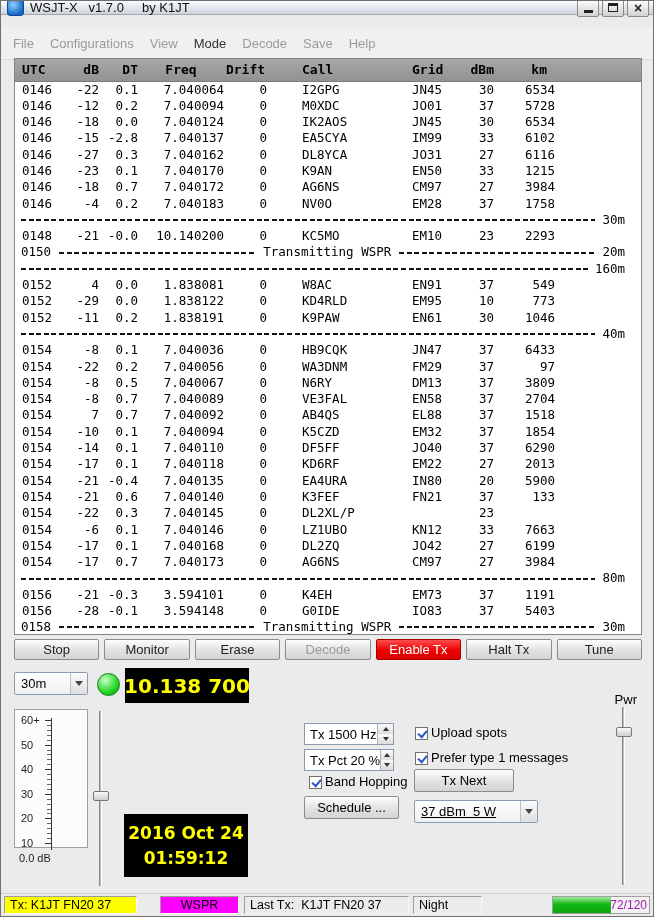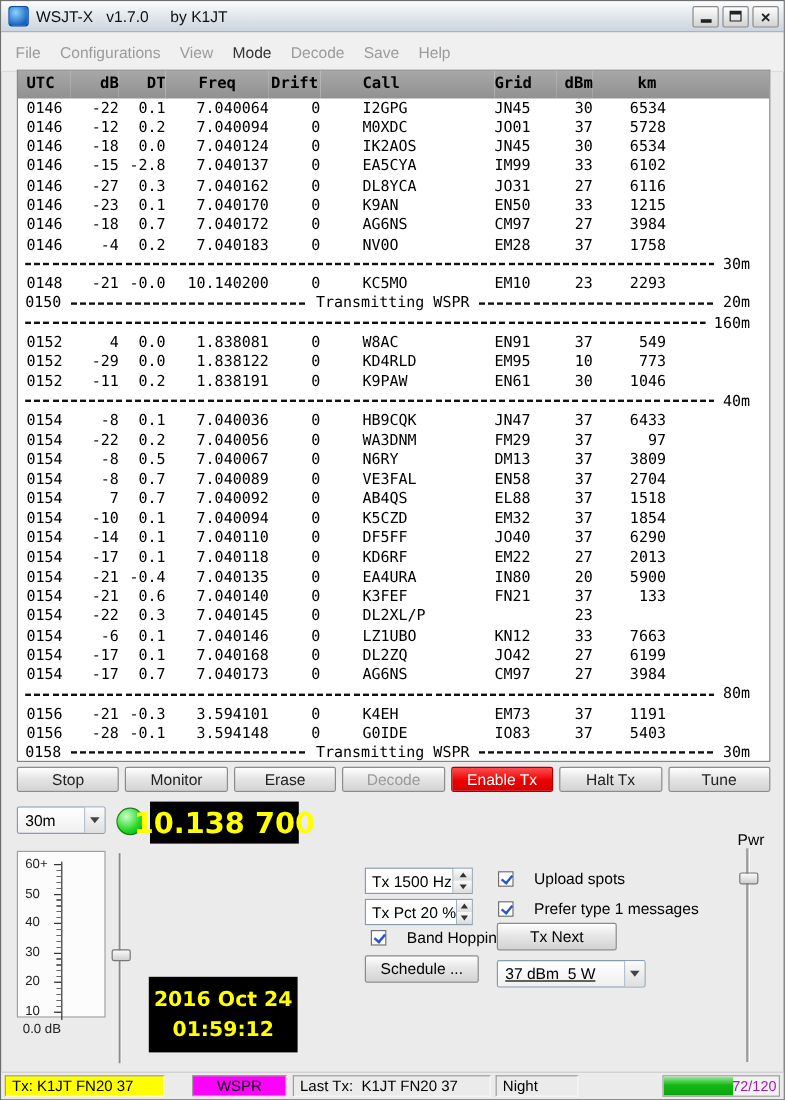--- a/index.html
+++ b/index.html
@@ -1,20 +1,20 @@
 <!DOCTYPE html>
 <html><head>
 <meta charset="utf-8">
 <style>
   * { margin:0; padding:0; box-sizing:border-box; }
   body { width:654px; height:917px; font-family:"Liberation Sans", sans-serif; font-size:13px; background:#ebebeb; }
   .window { position:relative; width:654px; height:917px; background:#ebebeb; border:1px solid #6f6f6f; overflow:hidden; }
 
   
-  .titlebar { position:absolute; top:0; left:0; width:100%; height:26px;
+  .titlebar { position:absolute; top:0; left:0; width:100%; height:14px;
     background:linear-gradient(#fbfcfd,#dde3ea 60%,#ccd4de); border-bottom:1px solid #a6a6a6;
     display:flex; align-items:center; padding:0 4px; }
   .app-icon { width:17px; height:17px; border-radius:3px; margin:0 6px 0 2px;
     background:radial-gradient(circle at 35% 30%, #8fd0ff, #1565c0 75%); border:1px solid #0d47a1; }
   .title-text { white-space:pre; color:#101010; }
   .win-buttons { margin-left:auto; display:flex; gap:3px; }
   .win-btn { width:22px; height:18px; background:linear-gradient(#fefefe,#d2d2d2); border:1px solid #8a8a8a;
     border-radius:2px; display:flex; align-items:center; justify-content:center; color:#222; }
   .glyph-min { width:9px; height:3px; background:#222; margin-top:8px; }
   .glyph-max { width:10px; height:9px; border:1px solid #222; border-top:3px solid #222; }
@@ -57,21 +57,21 @@
   
   .combo { position:absolute; height:23px; background:linear-gradient(#ffffff,#f0f0f0); border:1px solid #8a9cb2;
     border-radius:2px; display:flex; align-items:center; }
   .combo-text { flex:1; padding-left:6px; white-space:pre; }
   .combo-arrow { width:17px; height:100%; display:flex; align-items:center; justify-content:center;
     border-left:1px solid #b3c1d2; background:linear-gradient(#fbfbfb,#dfdfdf); }
   .tri-down-lg { width:0; height:0; border-left:4px solid transparent; border-right:4px solid transparent; border-top:5px solid #444; }
   .led { position:absolute; left:96px; top:672px; width:23px; height:23px; border-radius:50%;
     background:radial-gradient(circle at 35% 30%, #c9ffc9, #22d622 60%, #00a300); border:1px solid #1b7a1b; }
   .freq-display { position:absolute; left:124px; top:667px; width:124px; height:35px; background:#000;
-    color:#ffff00; font-family:"DejaVu Sans", sans-serif; font-weight:bold; font-size:24px;
+    color:#ffff00; font-family:"DejaVu Sans", sans-serif; font-weight:bold; font-size:20px;
     display:flex; align-items:center; justify-content:center; white-space:pre; }
   .pwr-label { position:absolute; right:16px; top:691px; }
 
   
   .meter-box { position:absolute; left:13px; top:708px; width:74px; height:139px; background:#fcfcfc; border:1px solid #9f9f9f; }
   .meter-label { position:absolute; left:6px; font-size:11px; color:#222; }
   .meter-tick { position:absolute; left:30px; width:6px; height:1px; background:#333; }
   .meter-axis { position:absolute; left:36px; top:8px; width:1px; height:132px; background:#333; }
   .meter-minor { position:absolute; left:32px; top:10px; width:4px; height:125px;
     background:repeating-linear-gradient(to bottom,#666 0 1px,transparent 1px 4.92px); }
@@ -84,21 +84,21 @@
   .gain-slider { left:92px; top:710px; height:175px; }
   .pwr-slider { left:615px; top:706px; height:178px; }
 
   
   .spin { position:absolute; width:90px; height:22px; background:#fff; border:1px solid #8a9cb2; display:flex; align-items:stretch; }
   .spin-text { flex:1; display:flex; align-items:center; padding-left:5px; white-space:pre; }
   .spin-btns { width:16px; display:flex; flex-direction:column; border-left:1px solid #9fb0c4; }
   .spin-up, .spin-down { flex:1; background:linear-gradient(#fbfbfb,#dcdcdc); display:flex; align-items:center; justify-content:center; }
   .tri-up { width:0; height:0; border-left:3px solid transparent; border-right:3px solid transparent; border-bottom:4px solid #333; }
   .tri-down { width:0; height:0; border-left:3px solid transparent; border-right:3px solid transparent; border-top:4px solid #333; }
-  .checkbox-row { position:absolute; display:flex; align-items:center; gap:17px; }
+  .checkbox-row { position:absolute; display:flex; align-items:flex-end; gap:3px; }
   .cb { width:13px; height:13px; background:#fff; border:1px solid #707070; position:relative; flex:none; }
   .cb.checked::after { content:""; position:absolute; left:2px; top:2px; width:7px; height:4px;
     border-left:2px solid #2b56c4; border-bottom:2px solid #2b56c4; transform:rotate(-50deg); }
 
   
   .clock { position:absolute; left:123px; top:813px; width:124px; height:63px; background:#000;
     color:#ffff00; font-family:"DejaVu Sans", sans-serif; font-weight:bold; font-size:17px;
     display:flex; flex-direction:column; align-items:center; justify-content:center; gap:5px; }
 
   

